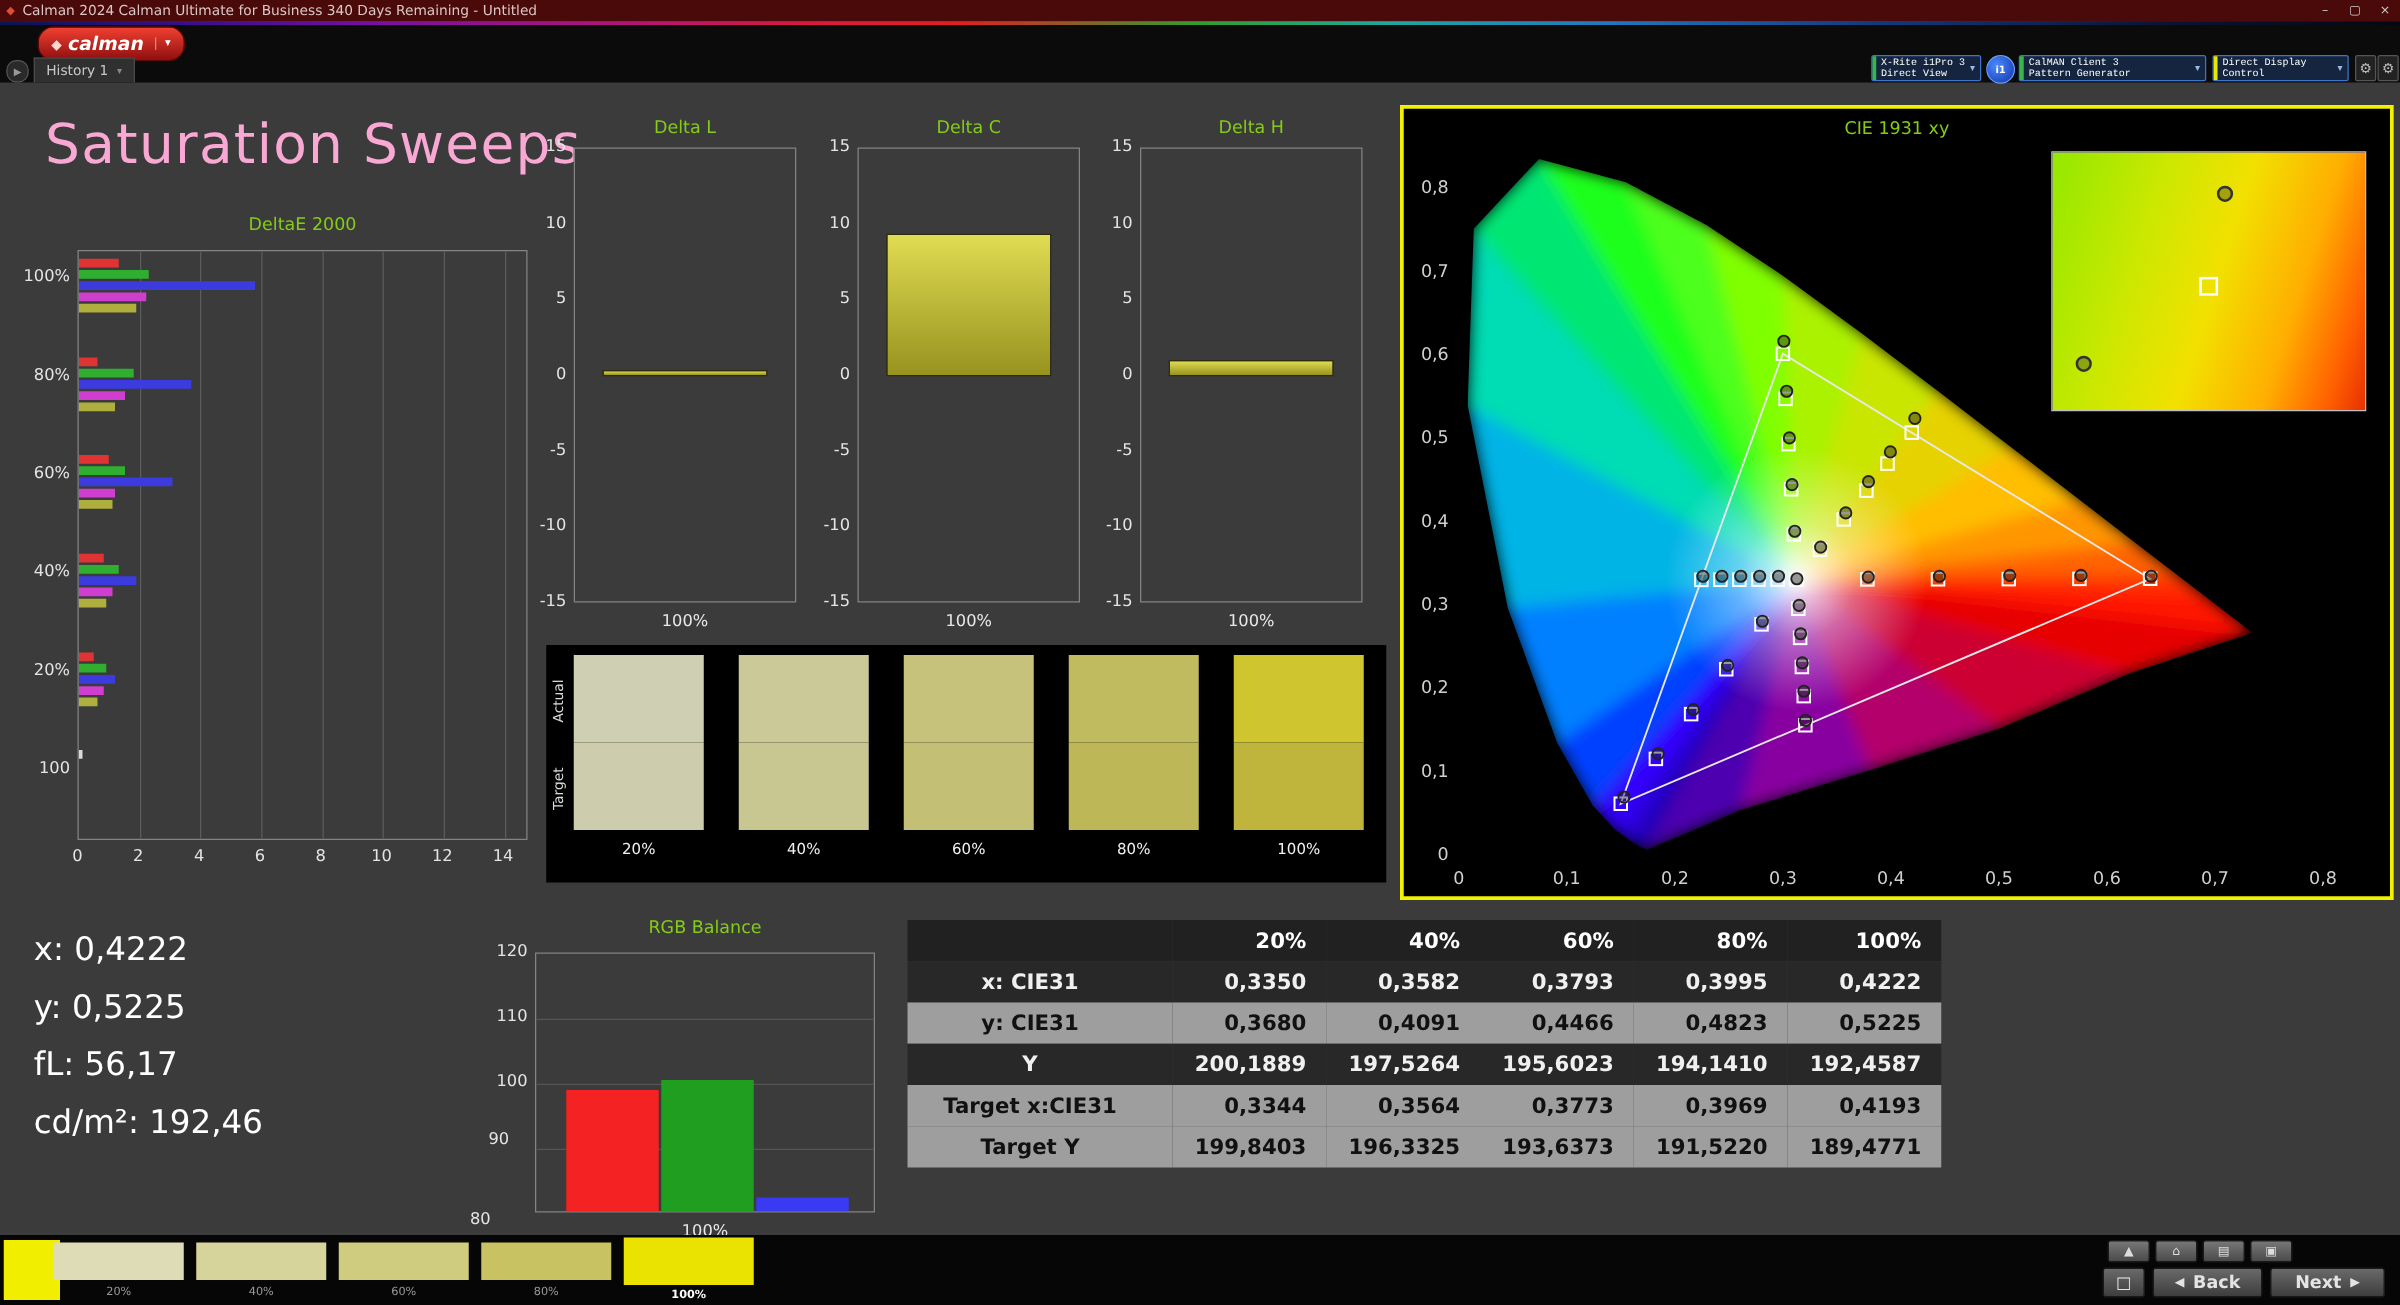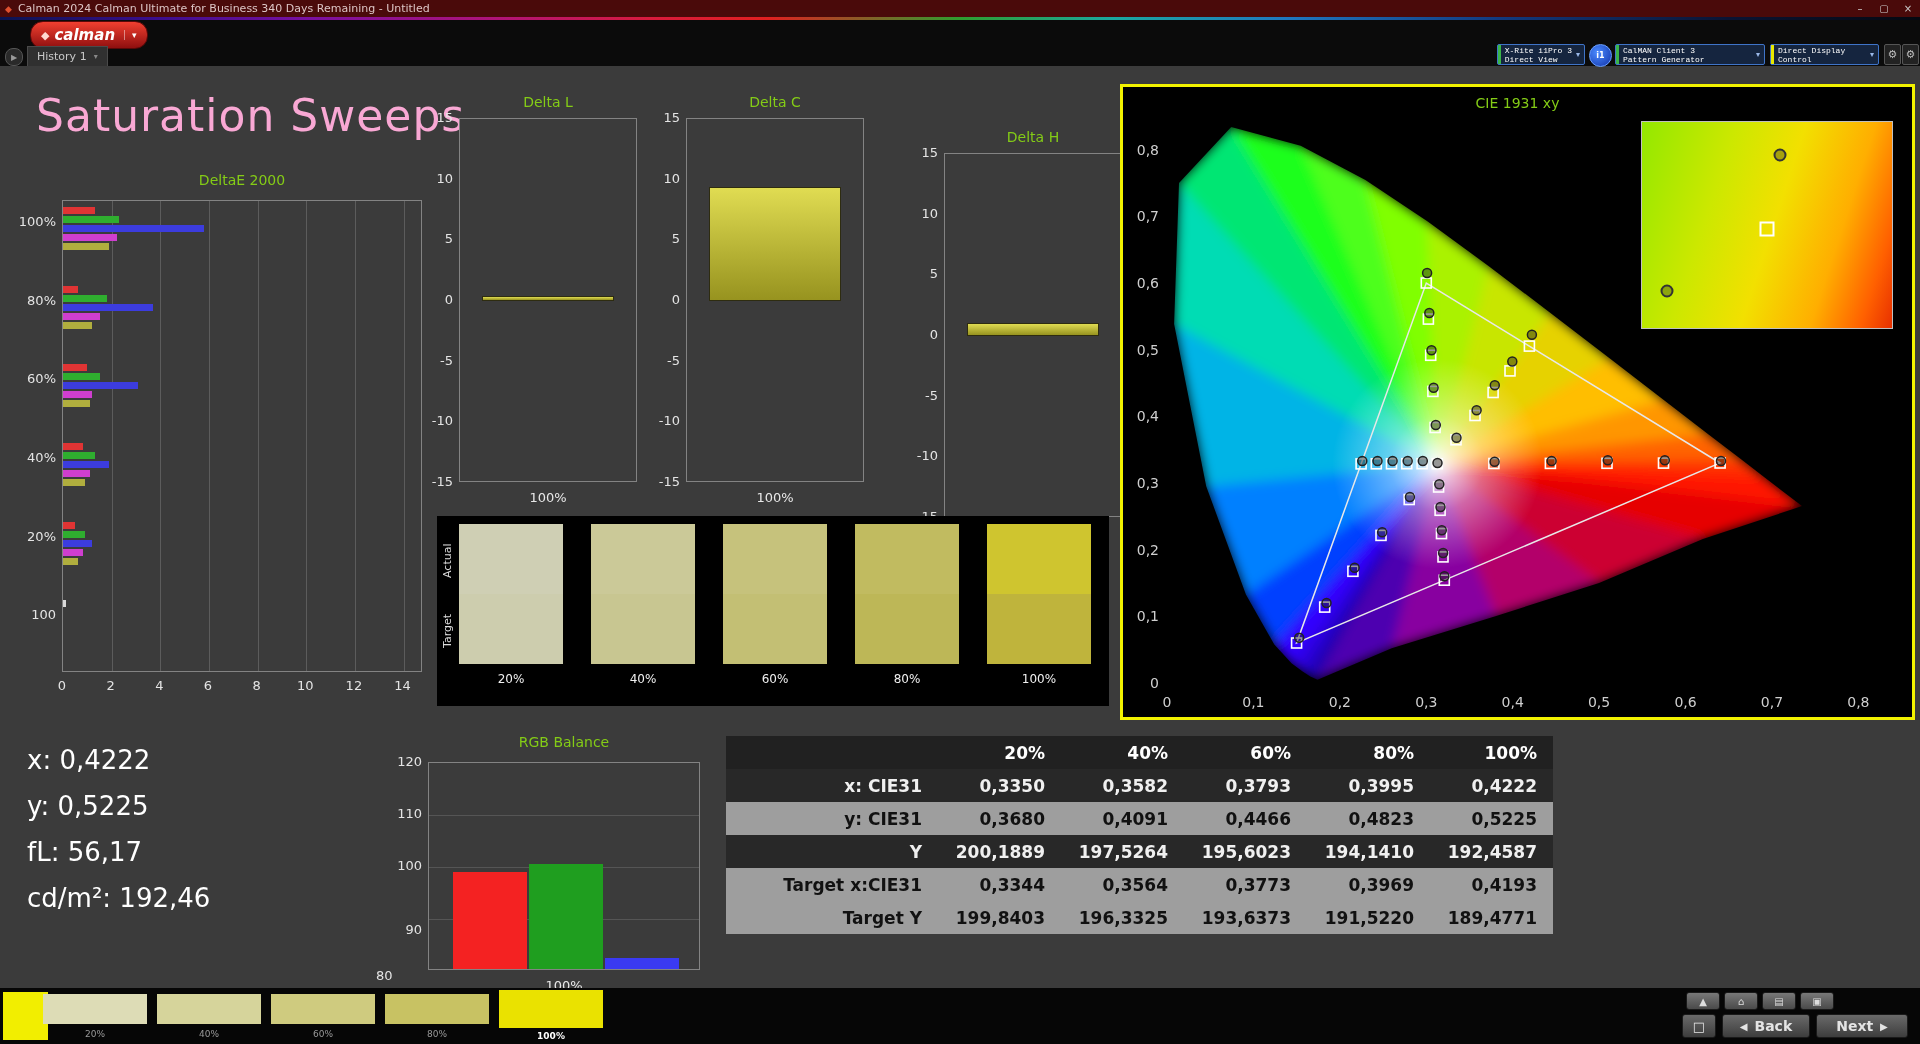--- a/index.html
+++ b/index.html
@@ -49,21 +49,21 @@
   .tick{position:absolute;color:#e4e4e4;font-size:13px;}
   .vgrid{position:absolute;top:0;bottom:0;width:1px;background:#5c5c5c;}
   .hgrid{position:absolute;left:0;right:0;height:1px;background:#555;}
   .hbar{position:absolute;}
 
   #deltae-panel{position:absolute;left:10px;top:168px;width:430px;height:548px;}
   #deltae-title{left:52px;top:4px;width:360px;}
   #deltae-plot{left:52px;top:32px;width:360px;height:472px;}
 
   .dpanel{position:absolute;top:94px;width:240px;height:426px;}
-  #dl-panel{left:407px;} #dc-panel{left:634px;} #dh-panel{left:892px;margin-top:35px;}
+  #dl-panel{left:407px;} #dc-panel{left:634px;} #dh-panel{left:860px;}
   .dtitle{left:52px;top:0;width:178px;}
   .dplot{left:52px;top:24px;width:178px;height:364px;}
   .dxlabel{position:absolute;left:52px;top:396px;width:178px;text-align:center;color:#e8e8e8;font-size:13px;}
   .dbar{position:absolute;background:linear-gradient(#e0dc52,#97931f);border:1px solid #2e2c10;box-sizing:border-box;}
 
   #swatch-panel{position:absolute;left:437px;top:516px;width:672px;height:190px;background:#000;}
   .vlabel{position:absolute;left:3px;writing-mode:vertical-rl;transform:rotate(180deg);color:#ddd;font-size:11px;
           height:70px;display:flex;align-items:center;justify-content:center;width:14px;}
   .sw-label{position:absolute;color:#f0f0f0;font-size:12px;text-align:center;width:104px;}
 
@@ -81,21 +81,21 @@
   #cr-title{font-size:30px;margin-bottom:24px;}
   .cr-line{font-size:26px;height:46px;}
 
   #rgb-panel{position:absolute;left:376px;top:732px;width:330px;height:300px;}
   #rgb-title{left:52px;top:2px;width:272px;}
   #rgb-plot{left:52px;top:30px;width:272px;height:208px;}
   #rgb-xlabel{position:absolute;left:52px;top:246px;width:272px;text-align:center;color:#e8e8e8;font-size:13px;}
 
   #reading-table{position:absolute;left:726px;top:736px;border-collapse:collapse;table-layout:fixed;font-size:17px;}
   #reading-table th,#reading-table td{height:33px;padding:0 16px 0 0;text-align:right;font-weight:bold;white-space:nowrap;}
-  #reading-table .lbl{text-align:right;}
+  #reading-table .lbl{text-align:center;}
   #reading-table thead th{background:#212121;color:#fff;}
   .row-dark td{background:#282828;color:#f0f0f0;}
   .row-light td{background:#9e9e9e;color:#111;}
 
   #bottombar{position:absolute;left:0;top:988px;width:1920px;height:56px;background:#060606;}
   .patch{position:absolute;}
   .patch-label{position:absolute;font-size:9px;text-align:center;width:104px;color:#999;}
   .toolbtn{position:absolute;top:4px;width:34px;height:18px;background:linear-gradient(#787878,#4a4a4a);
            border:1px solid #1a1a1a;border-radius:3px;color:#ddd;font-size:10px;
            display:flex;align-items:center;justify-content:center;box-sizing:border-box;}
@@ -438,21 +438,21 @@
         <div class="hgrid" style="top: 104px;"></div>
         <div class="hgrid" style="top: 156px;"></div>
         <div style="position: absolute; left: 24px; width: 74px; top: 109.2px; height: 98.8px; background: rgb(244, 34, 34);"></div>
         <div style="position: absolute; left: 100px; width: 74px; top: 101.4px; height: 106.6px; background: rgb(31, 158, 31);"></div>
         <div style="position: absolute; left: 176px; width: 74px; top: 195px; height: 13px; background: rgb(58, 58, 242);"></div>
       </div>
     <div id="rgb-xlabel">100%</div>
   <div class="tick" style="left: 0px; top: 22px; width: 46px; text-align: right;">120</div>
       <div class="tick" style="left: 0px; top: 74px; width: 46px; text-align: right;">110</div>
       <div class="tick" style="left: 0px; top: 126px; width: 46px; text-align: right;">100</div>
-      <div class="tick" style="left: 0px; top: 190px; width: 46px; text-align: right;">90</div>
+      <div class="tick" style="left: 0px; top: 172px; width: 46px; text-align: center;">90</div>
       <div class="tick" style="left: 0px; top: 236px; width: 46px; text-align: left;">80</div>
     </div>
 
   <table id="reading-table">
       <colgroup>
         <col style="width: 212px;">
         <col style="width: 123px;">
         <col style="width: 123px;">
         <col style="width: 123px;">
         <col style="width: 123px;">

